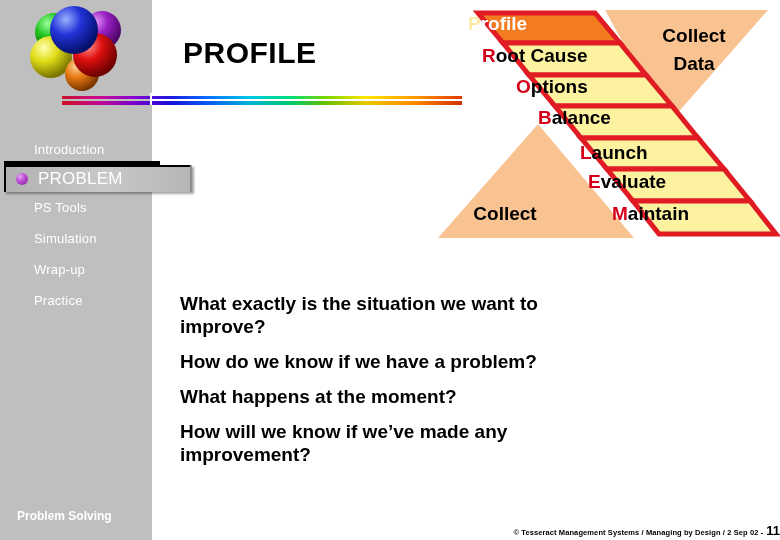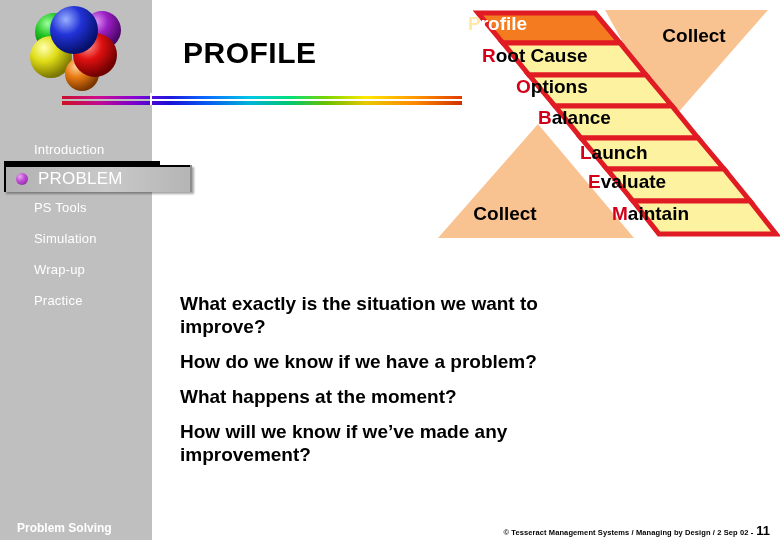--- a/index.html
+++ b/index.html
@@ -34,21 +34,21 @@
   .nav-item.active::before{
     content:"";position:absolute;left:0;top:-4px;width:156px;height:4px;
     background:#000;
   }
   .bullet{
     position:absolute;left:12px;top:50%;margin-top:-6px;
     width:12px;height:12px;border-radius:50%;
     background:radial-gradient(circle at 33% 30%,#e8a8f2 0%,#c04fd6 40%,#7c1b92 100%);
   }
   .foot-label{
-    position:absolute;left:17px;top:521px;
+    position:absolute;left:17px;top:509px;
     color:#ffffff;font-size:12px;font-weight:bold;white-space:nowrap;
   }
 
   
   .page-title{
     position:absolute;left:183px;top:36px;
     font-size:30px;font-weight:bold;color:#000;letter-spacing:.5px;
   }
   .rainbow{
     position:absolute;left:62px;top:96px;width:400px;height:3px;
@@ -86,21 +86,21 @@
   
   .body-copy{position:absolute;left:180px;top:292px;width:400px;}
   .body-line{
     font-size:19px;color:#000;font-weight:bold;line-height:23px;
     margin-bottom:12px;
   }
 
   
   .footer{
     position:absolute;left:0;top:521px;width:780px;height:16px;
-    text-align:right;padding-right:10px;box-sizing:border-box;
+    text-align:right;box-sizing:border-box;
     white-space:nowrap;
   }
   .footer .cr{font-size:7.5px;font-weight:bold;color:#000;letter-spacing:.1px;}
   .footer .pg{font-size:13px;font-weight:bold;color:#000;margin-left:3px;}
 </style>
 </head>
 <body>
 
 <div id="stage">
 
@@ -198,20 +198,21 @@
 
     <div class="bandtext profile" style="left:48px;top:5px;"><span class="cap">P</span><span>rofile</span></div>
     <div class="bandtext" style="left:62px;top:37px;"><span class="cap">R</span><span>oot Cause</span></div>
     <div class="bandtext" style="left:96px;top:68px;"><span class="cap">O</span><span>ptions</span></div>
     <div class="bandtext" style="left:118px;top:99px;"><span class="cap">B</span><span>alance</span></div>
     <div class="bandtext" style="left:148px;top:134px;margin-left:12px;"><span class="cap">L</span><span>aunch</span></div>
     <div class="bandtext" style="left:168px;top:163px;"><span class="cap">E</span><span>valuate</span></div>
     <div class="bandtext" style="left:192px;top:195px;"><span class="cap">M</span><span>aintain</span></div>
 
     <div class="sidelabel" style="left:224px;top:17px;width:100px;">Collect</div>
+    <div class="sidelabel" style="left:224px;top:45px;width:100px;">Data</div>
     <div class="sidelabel" style="left:30px;top:195px;width:110px;">Collect</div>
   </div>
 
   <div class="body-copy">
     <div class="body-line">What exactly is the situation we want to improve?</div>
     <div class="body-line">How do we know if we have a problem?</div>
     <div class="body-line">What happens at the moment?</div>
     <div class="body-line">How will we know if we’ve made any improvement?</div>
   </div>
 

